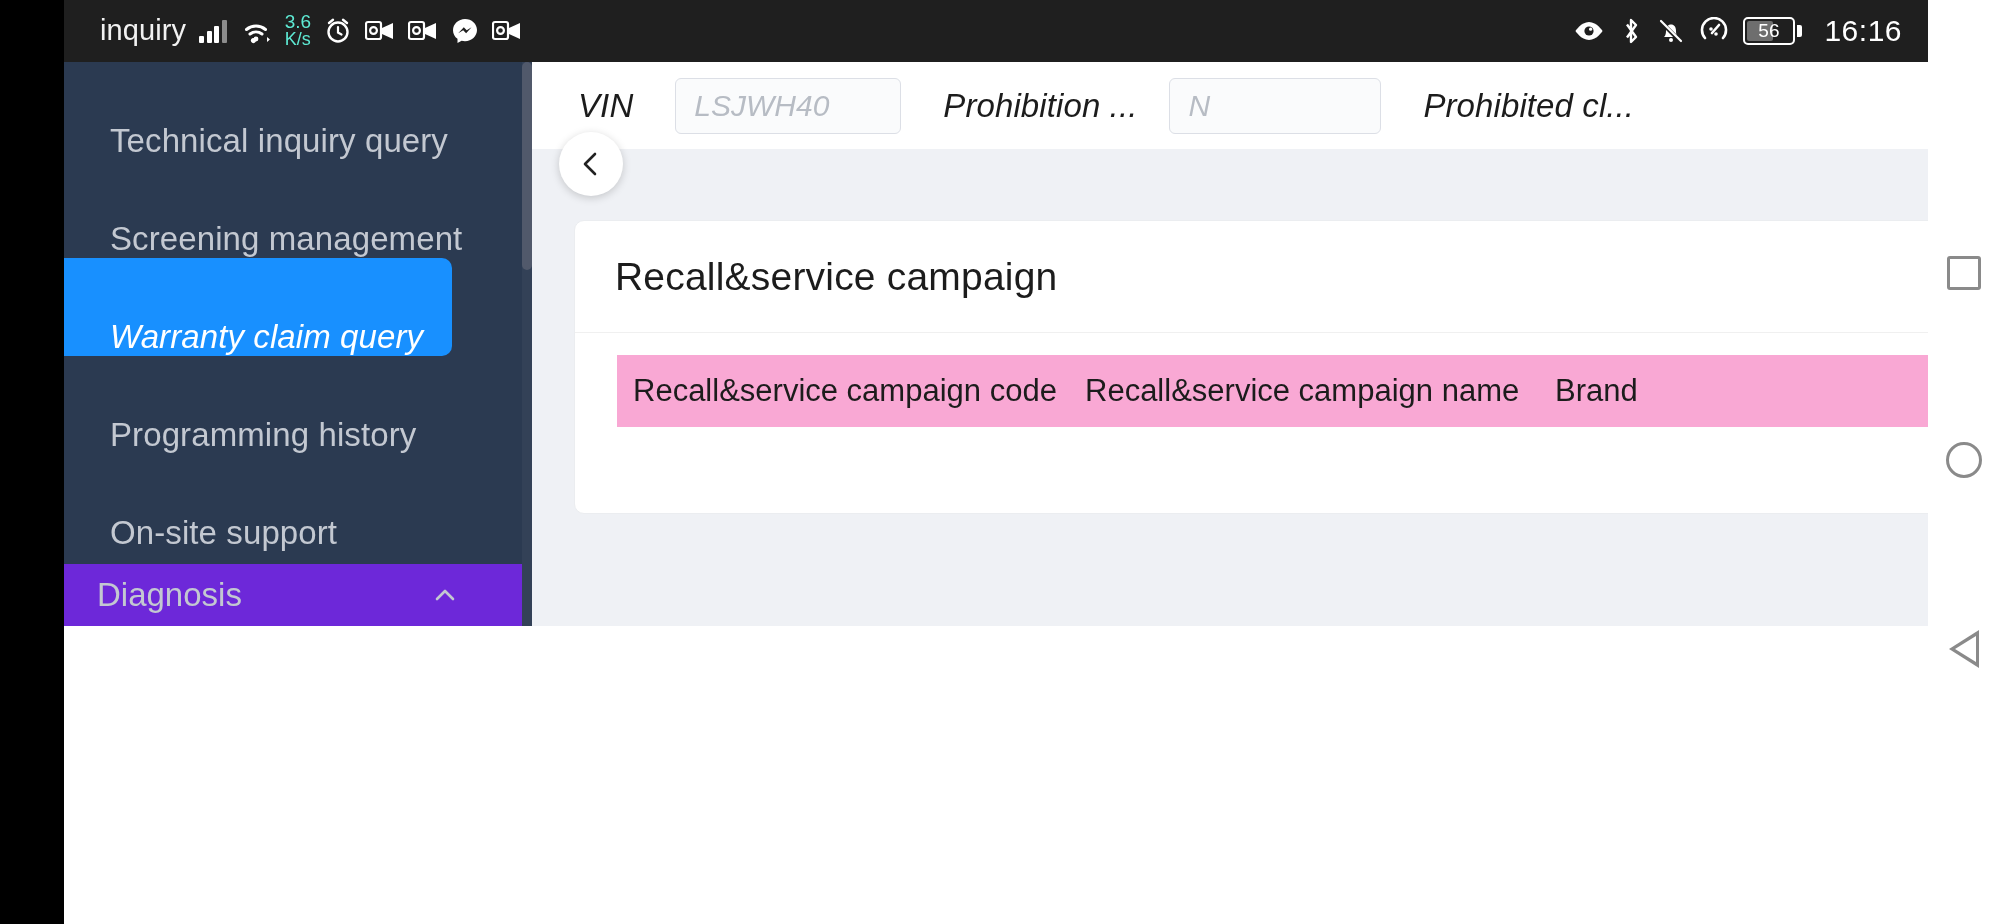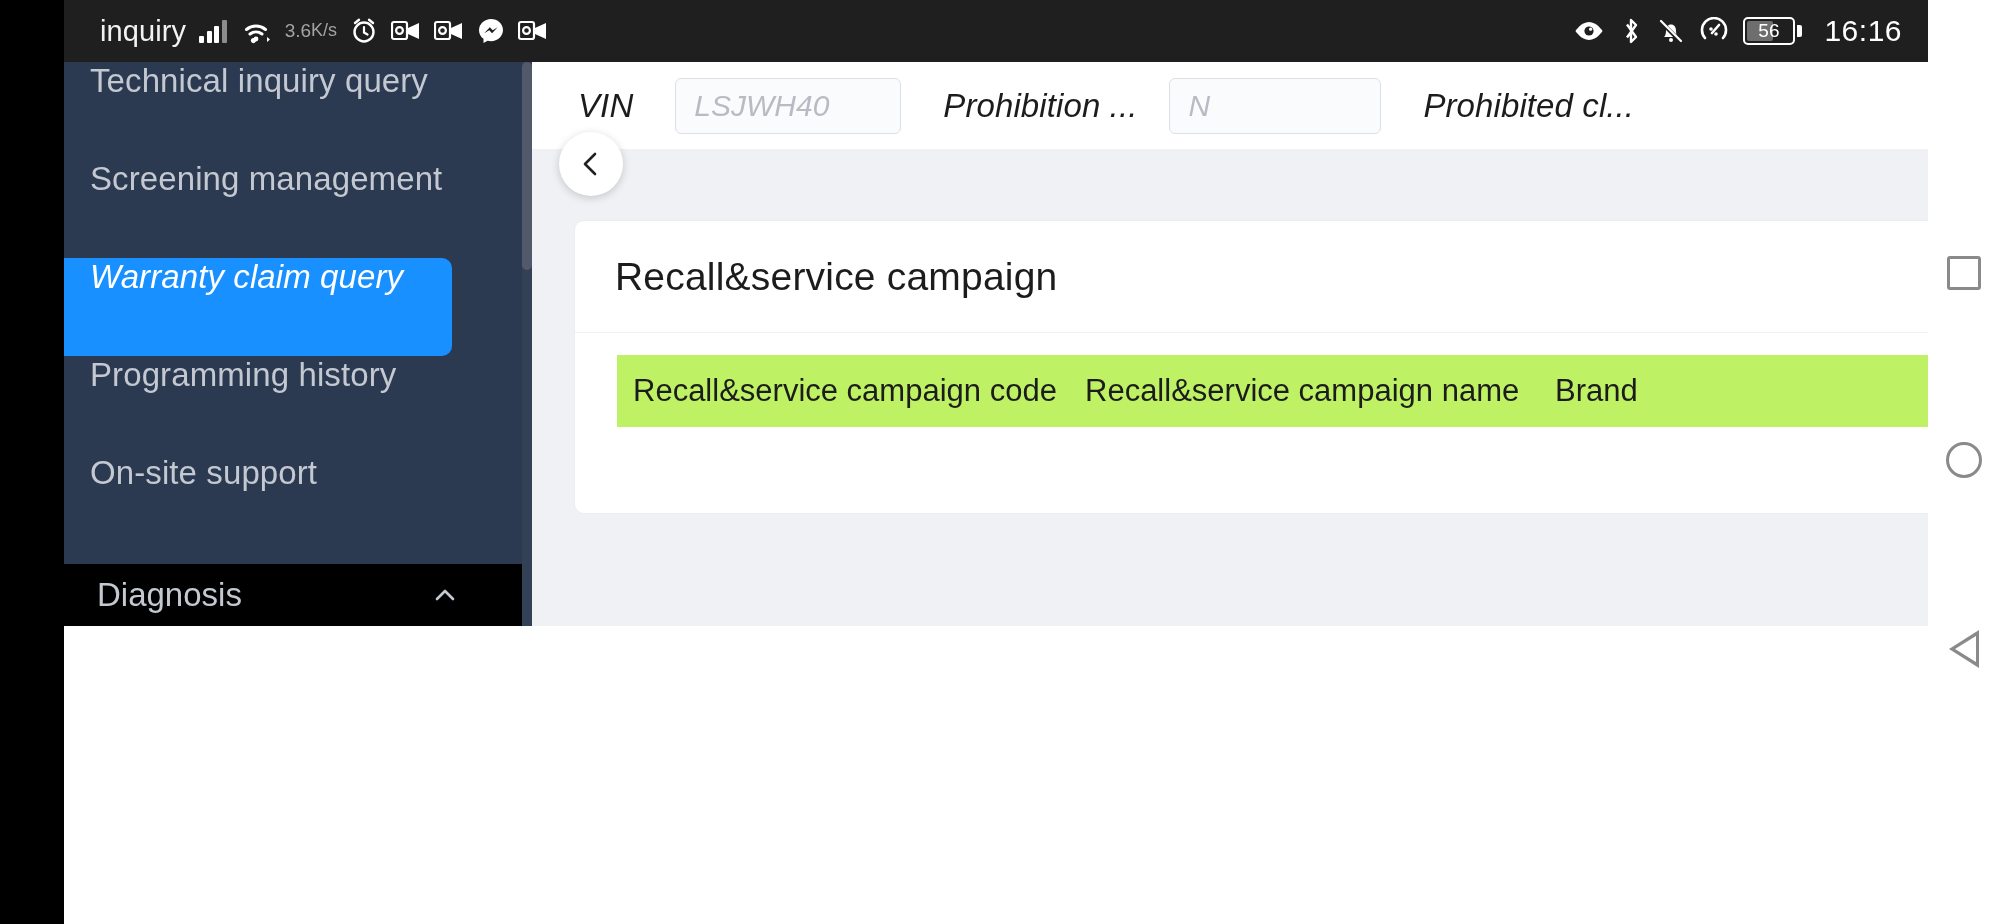--- a/index.html
+++ b/index.html
@@ -50,22 +50,22 @@
 
   
   .signal { display: flex; align-items: flex-end; gap: 2.5px; height: 24px; }
   .signal i { display: block; width: 5px; background: #ffffff; border-radius: 1px; }
   .signal i:nth-child(1) { height: 7px; }
   .signal i:nth-child(2) { height: 12px; }
   .signal i:nth-child(3) { height: 17px; }
   .signal i:nth-child(4) { height: 23px; background: #8c8c8c; }
 
   .netspeed {
-    display: flex; align-items: center;
-    line-height: 0.95; font-size: 16px; color: #a3a3a3;
+    display: flex; flex-direction: column; align-items: center;
+    line-height: 0.95; font-size: 16px; color: #5eead4;
   }
   .netspeed .v { font-size: 19px; }
   .netspeed .u { font-size: 18px; }
 
   
   .battery {
     display: flex; align-items: center;
   }
   .battery .shell {
     width: 52px; height: 28px;
@@ -95,38 +95,38 @@
   }
   .side-scroll-track {
     position: absolute; right: 0; top: 0; width: 10px; height: 564px;
     background: rgba(255,255,255,0.04);
   }
   .side-scroll-thumb {
     position: absolute; right: 0; top: 0; width: 10px; height: 208px;
     background: #51596b; border-radius: 5px;
   }
   .nav-item {
-    height: 98px; display: flex; align-items: flex-start;
-    padding-left: 26px;
+    height: 98px; display: flex; align-items: flex-end;
+    padding-left: 46px;
     color: #c3c8d1; font-size: 33px; letter-spacing: .1px;
     white-space: nowrap;
   }
   .nav-item.active {
     background: #1890ff; color: #ffffff;
     border-radius: 0 10px 10px 0;
     width: 388px;
     font-style: italic;
   }
   .nav-group {
     position: absolute; left: 0; bottom: 0;
     width: 458px; height: 62px;
     display: flex; align-items: center;
     padding-left: 33px;
     color: #c3c8d1; font-size: 33px;
-    background: #000000;
+    background: #6d28d9;
   }
   .nav-group .chev-up {
     margin-left: auto; margin-right: 64px;
     width: 26px; height: 26px;
   }
 
   
   .collapse-btn {
     position: absolute; left: 495px; top: 132px;
     width: 64px; height: 64px; border-radius: 50%;
@@ -175,21 +175,21 @@
   .card-title {
     height: 112px; display: flex; align-items: center;
     padding-left: 40px;
     font-size: 39px; color: #1c1c1c; letter-spacing: .2px;
     border-bottom: 1px solid #f0f0f0;
   }
   .table-wrap {
     position: relative; padding: 22px 0 0 42px;
   }
   .thead {
-    height: 72px; background: #bef264;
+    height: 72px; background: #f9a8d4;
     display: flex; align-items: center;
     font-size: 31px; color: #1c1c1c;
     width: 1346px;
   }
   .tbody-row {
     height: 64px; display: flex; align-items: center;
     font-size: 31px; color: #1f1f1f;
     width: 1346px;
   }
   .col-code { width: 468px; padding-left: 16px; }

